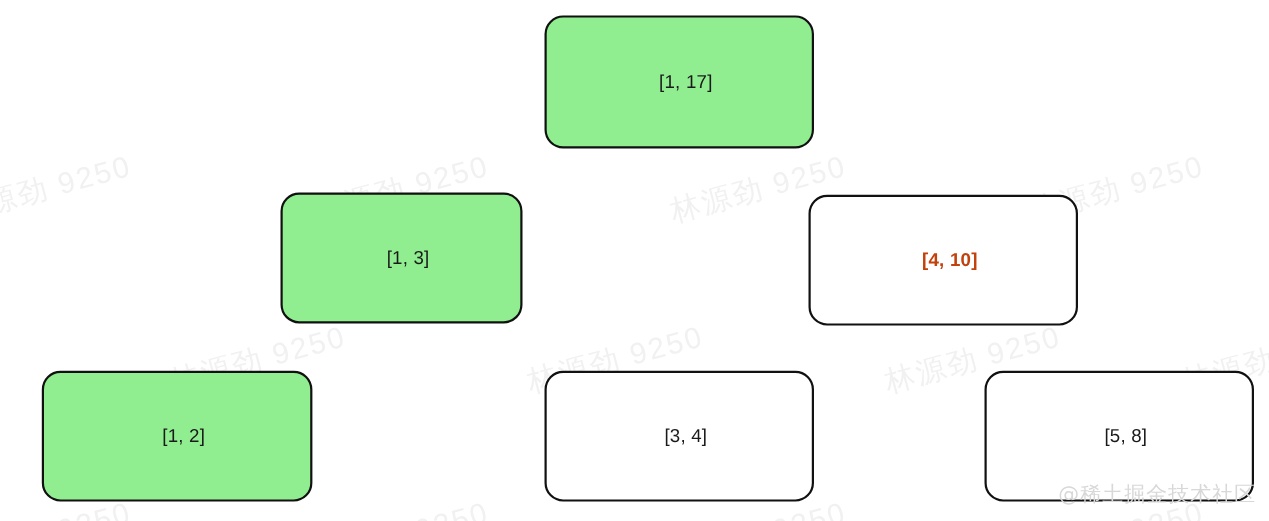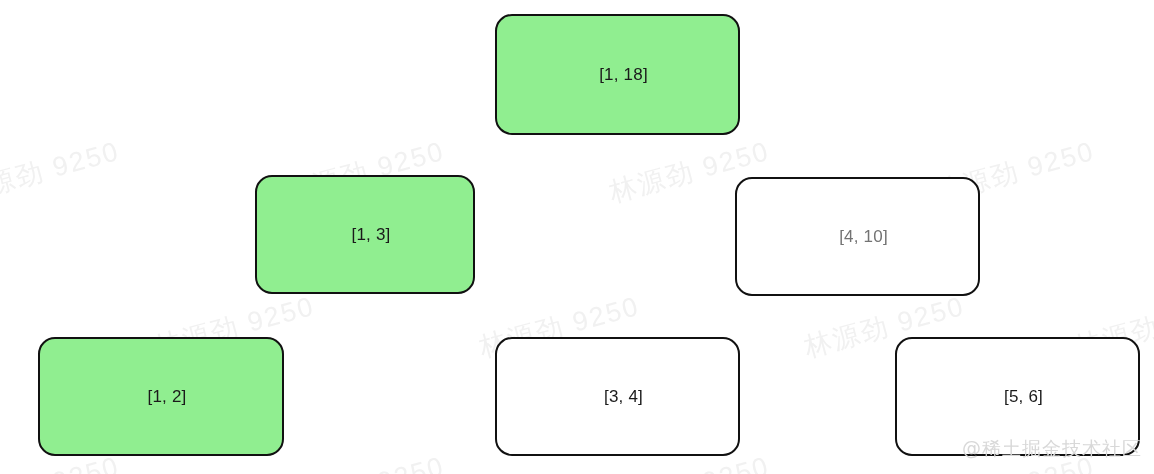--- a/index.html
+++ b/index.html
@@ -103,34 +103,34 @@
       <div class="wm" style="left: 805px; top: 330px; color: rgb(241, 241, 241);">林源劲 9250</div>
       <div class="wm" style="left: 1075px; top: 330px; color: rgb(241, 241, 241);">林源劲 9250</div>
       <div class="wm" style="left: -40px; top: 490px; color: rgb(241, 241, 241);">林源劲 9250</div>
       <div class="wm" style="left: 285px; top: 490px; color: rgb(241, 241, 241);">林源劲 9250</div>
       <div class="wm" style="left: 610px; top: 490px; color: rgb(241, 241, 241);">林源劲 9250</div>
       <div class="wm" style="left: 935px; top: 490px; color: rgb(241, 241, 241);">林源劲 9250</div>
     </div>
 
   <div id="nodes-layer">
       <div class="node" style="left: 495px; top: 14px; width: 245px; height: 121px; background: rgb(144, 238, 144); border-color: rgb(17, 17, 17);">
-        <span class="node-label" style="color: rgb(26, 26, 26);">[1, 18]</span>
+        <span class="node-label" style="color: rgb(26, 26, 26);">[1, 17]</span>
       </div>
       <div class="node" style="left: 255px; top: 175px; width: 220px; height: 119px; background: rgb(144, 238, 144); border-color: rgb(17, 17, 17);">
         <span class="node-label" style="color: rgb(26, 26, 26);">[1, 3]</span>
       </div>
       <div class="node" style="left: 735px; top: 177px; width: 245px; height: 119px; background: rgb(255, 255, 255); border-color: rgb(17, 17, 17);">
-        <span class="node-label" style="color: #737373;">[4, 10]</span>
+        <span class="node-label" style="color: #c2410c; font-weight: bold;">[4, 10]</span>
       </div>
       <div class="node" style="left: 14px; top: 337px; width: 246px; height: 119px; background: rgb(144, 238, 144); border-color: rgb(17, 17, 17); margin-left: 24px;">
         <span class="node-label" style="color: rgb(26, 26, 26);">[1, 2]</span>
       </div>
       <div class="node" style="left: 495px; top: 337px; width: 245px; height: 119px; background: rgb(255, 255, 255); border-color: rgb(17, 17, 17);">
         <span class="node-label" style="color: rgb(26, 26, 26);">[3, 4]</span>
       </div>
       <div class="node" style="left: 895px; top: 337px; width: 245px; height: 119px; background: rgb(255, 255, 255); border-color: rgb(17, 17, 17);">
-        <span class="node-label" style="color: rgb(26, 26, 26);">[5, 6]</span>
+        <span class="node-label" style="color: rgb(26, 26, 26);">[5, 8]</span>
       </div>
     </div>
 
   <div id="credit-watermark">@稀土掘金技术社区</div>
 
 </div>
 
 </body></html>

